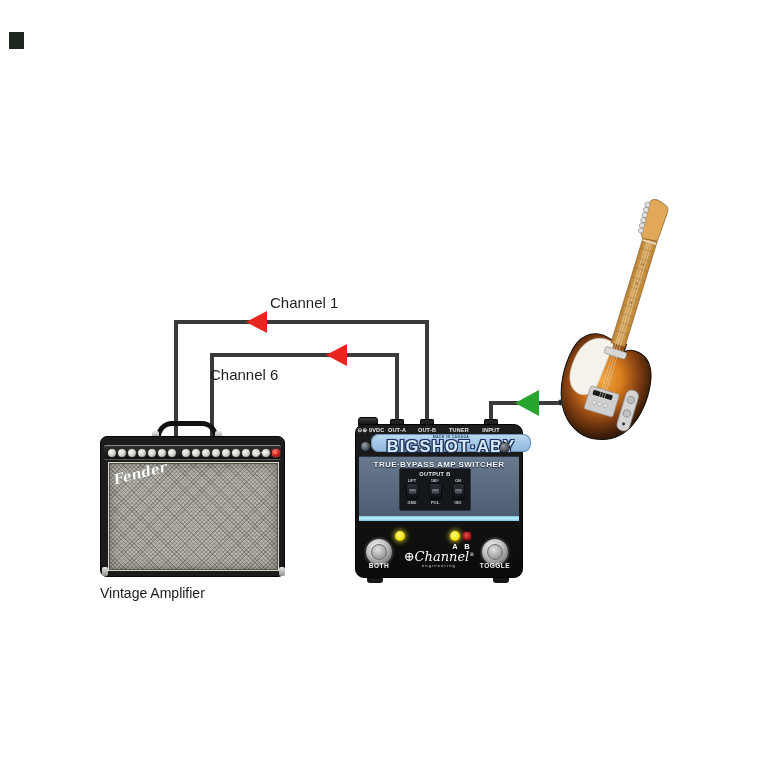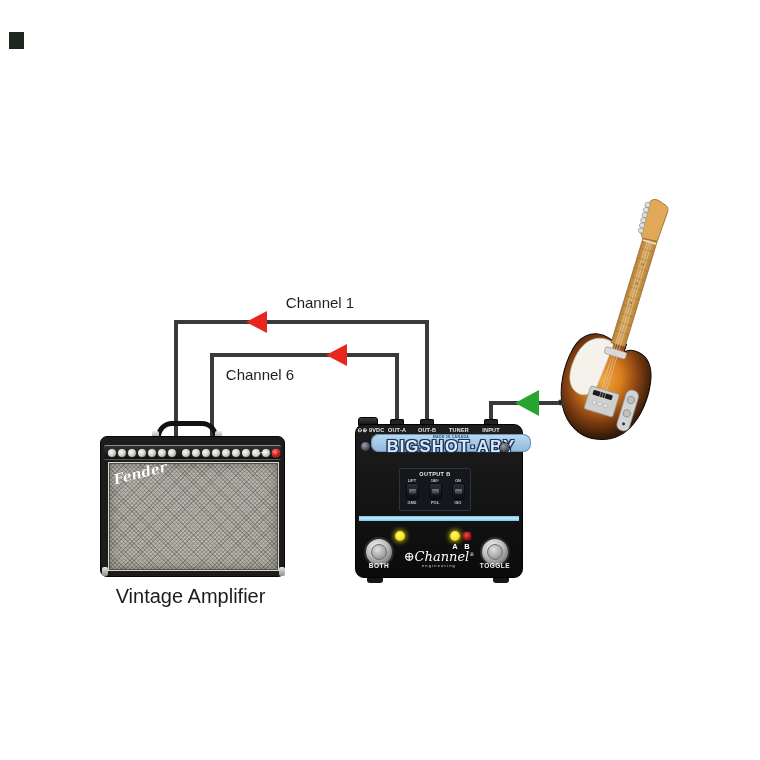--- a/index.html
+++ b/index.html
@@ -1,19 +1,19 @@
 <!DOCTYPE html>
 <html><head>
 <meta charset="utf-8">
 <style>
   html,body{margin:0;padding:0;background:#fff;}
   #stage{position:relative;width:760px;height:760px;background:#fff;overflow:hidden;
          font-family:"Liberation Sans",sans-serif;}
   .abs{position:absolute;}
-  .lbl{position:absolute;color:#1e1e1e;font-size:15px;text-align:center;}
+  .lbl{position:absolute;color:#1e1e1e;font-size:15px;text-align:left;}
   
   .corner-mark{left:9px;top:32px;width:15px;height:17px;background:#1c2720;}
   
   .amp{left:100px;top:420px;width:185px;height:163px;z-index:2;}
   .amp-handle{left:56px;top:1px;width:62px;height:16px;border:5px solid #121212;border-bottom:none;
               border-radius:30px 30px 0 0;box-sizing:border-box;}
   .amp-handle-cap{top:11px;width:7px;height:7px;background:linear-gradient(#eee,#999);border-radius:2px;}
   .amp-cab{left:0;top:16px;width:185px;height:141px;background:#1c1c1c;border:1px solid #060606;
            border-radius:7px;box-sizing:border-box;}
   .amp-panel{left:3px;top:8px;width:177px;height:15px;background:linear-gradient(#303030,#101010);
@@ -27,21 +27,21 @@
   .amp-jewel{left:168px;top:3px;width:8px;height:8px;border-radius:50%;
              background:radial-gradient(circle at 38% 35%,#ff8a7a,#d41818 55%,#7c0808);box-shadow:0 0 2px #d41818;}
   .amp-grille{left:7px;top:25px;width:171px;height:109px;background-color:#b3b0a7;
       background-image:repeating-linear-gradient(45deg,rgba(55,53,48,.28) 0 1px,transparent 1px 3px),
                        repeating-linear-gradient(-45deg,rgba(55,53,48,.28) 0 1px,transparent 1px 3px),
                        repeating-linear-gradient(0deg,rgba(255,255,255,.12) 0 1px,transparent 1px 4px);
       border:1px solid #d9d6cc;box-shadow:inset 0 0 0 1px #55524a, inset 0 0 12px rgba(30,28,24,.45);box-sizing:border-box;}
   .amp-logo{left:12px;top:28px;color:#fff;font-family:"DejaVu Serif",serif;font-style:italic;font-weight:bold;
             font-size:14px;transform:rotate(-14deg);text-shadow:0 0 1px #4a4840;}
   .amp-glide{top:130px;width:6px;height:9px;background:linear-gradient(#e8e8e8,#8f8f8f);border-radius:2px;}
-  .amp-caption{left:100px;top:585px;width:181px;font-size:20px;color:#1c1c1c;}
+  .amp-caption{left:100px;top:585px;width:181px;font-size:14px;color:#1c1c1c;}
   
   .pedal{left:355px;top:417px;width:168px;height:166px;z-index:3;}
   .pedal-body{left:0;top:7px;width:168px;height:154px;background:linear-gradient(#1d1d1d,#0b0b0b);
               border-radius:9px;border:1px solid #000;box-sizing:border-box;}
   .nub{top:2px;height:7px;background:#222;border:1px solid #000;border-bottom:none;border-radius:2px 2px 0 0;box-sizing:border-box;}
   .powernub{left:3px;top:0;width:20px;height:9px;background:linear-gradient(#3a3a3a,#101010);
             border-radius:3px 3px 0 0;border:1px solid #000;box-sizing:border-box;}
   .jack-lbl{position:absolute;top:10px;transform:translateX(-50%);color:#e9e9e9;font-size:5.5px;
             font-weight:bold;white-space:nowrap;letter-spacing:.2px;}
   .screw{width:9px;height:9px;border-radius:50%;background:radial-gradient(circle at 38% 35%,#9aa2ac,#3c4149 70%);
@@ -154,20 +154,23 @@
     <span class="jack-lbl" style="left:104px;">TUNER</span>
     <span class="jack-lbl" style="left:136px;">INPUT</span>
 
     <div class="abs banner">
       <div class="made-in">MADE IN CANADA</div>
       <div class="pedal-title">BIGSHOT·ABY</div>
     </div>
     <div class="abs screw" style="left:6px;top:25px;"></div>
     <div class="abs screw" style="left:145px;top:26px;"></div>
 
+    <div class="abs slate">
+      <div class="subtitle">TRUE·BYPASS AMP SWITCHER</div>
+    </div>
 
     <div class="abs swpanel">
       <div class="swpanel-title">OUTPUT B</div>
       <div class="sw-col" style="left:2px;">
         <div class="sw-top">LIFT</div>
         <div class="sw"></div>
         <div class="sw-bot">GND</div>
       </div>
       <div class="sw-col" style="left:25px;">
         <div class="sw-top">180°</div>

